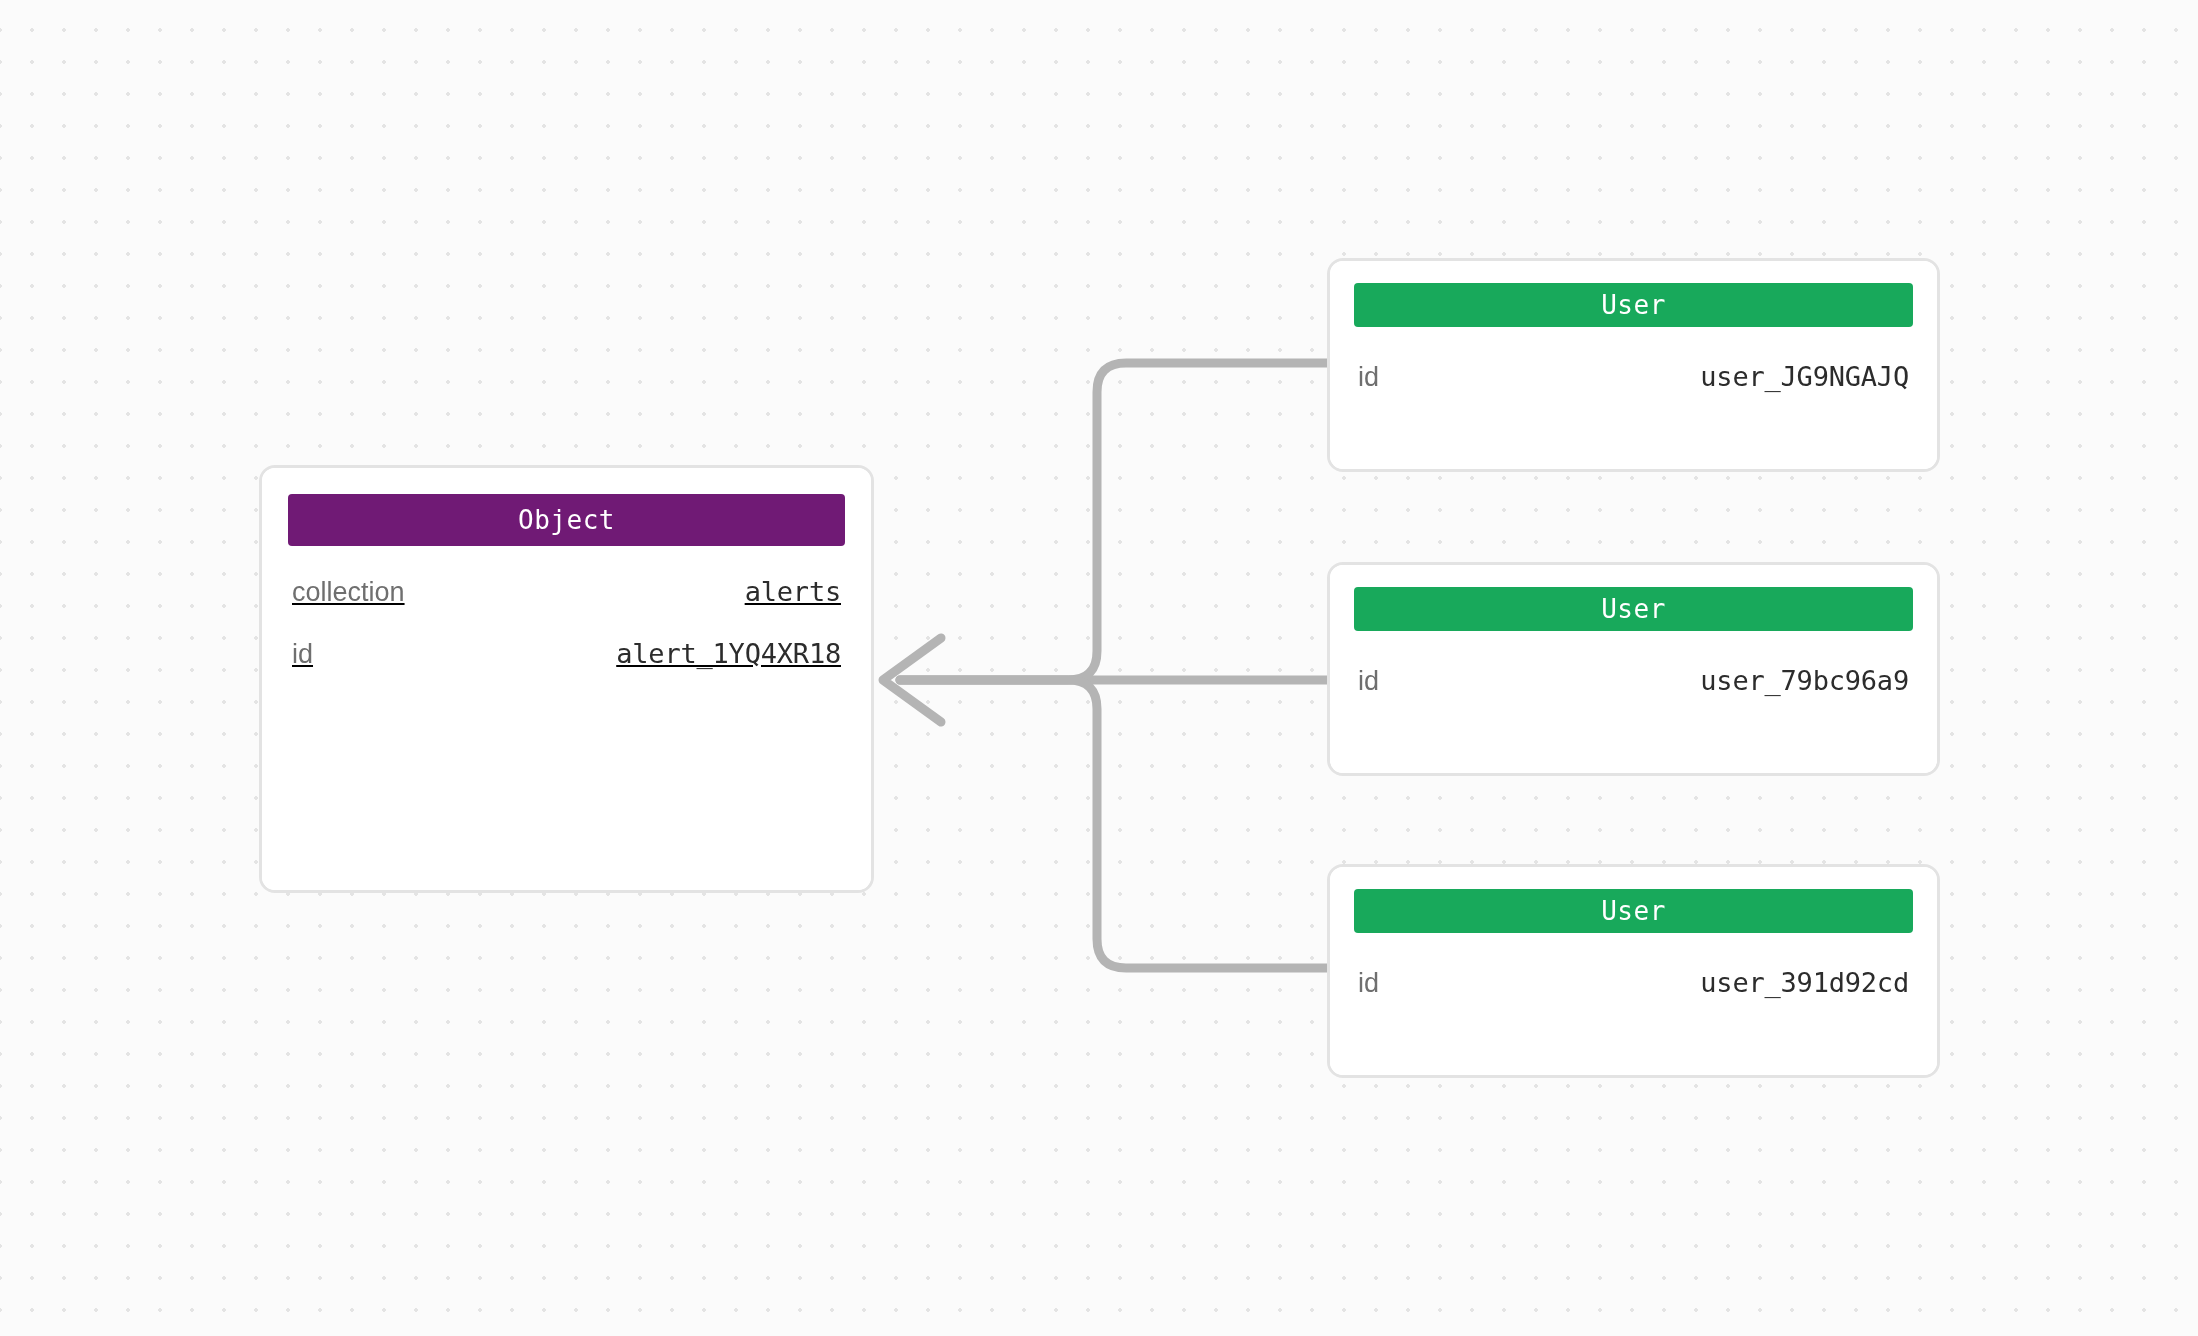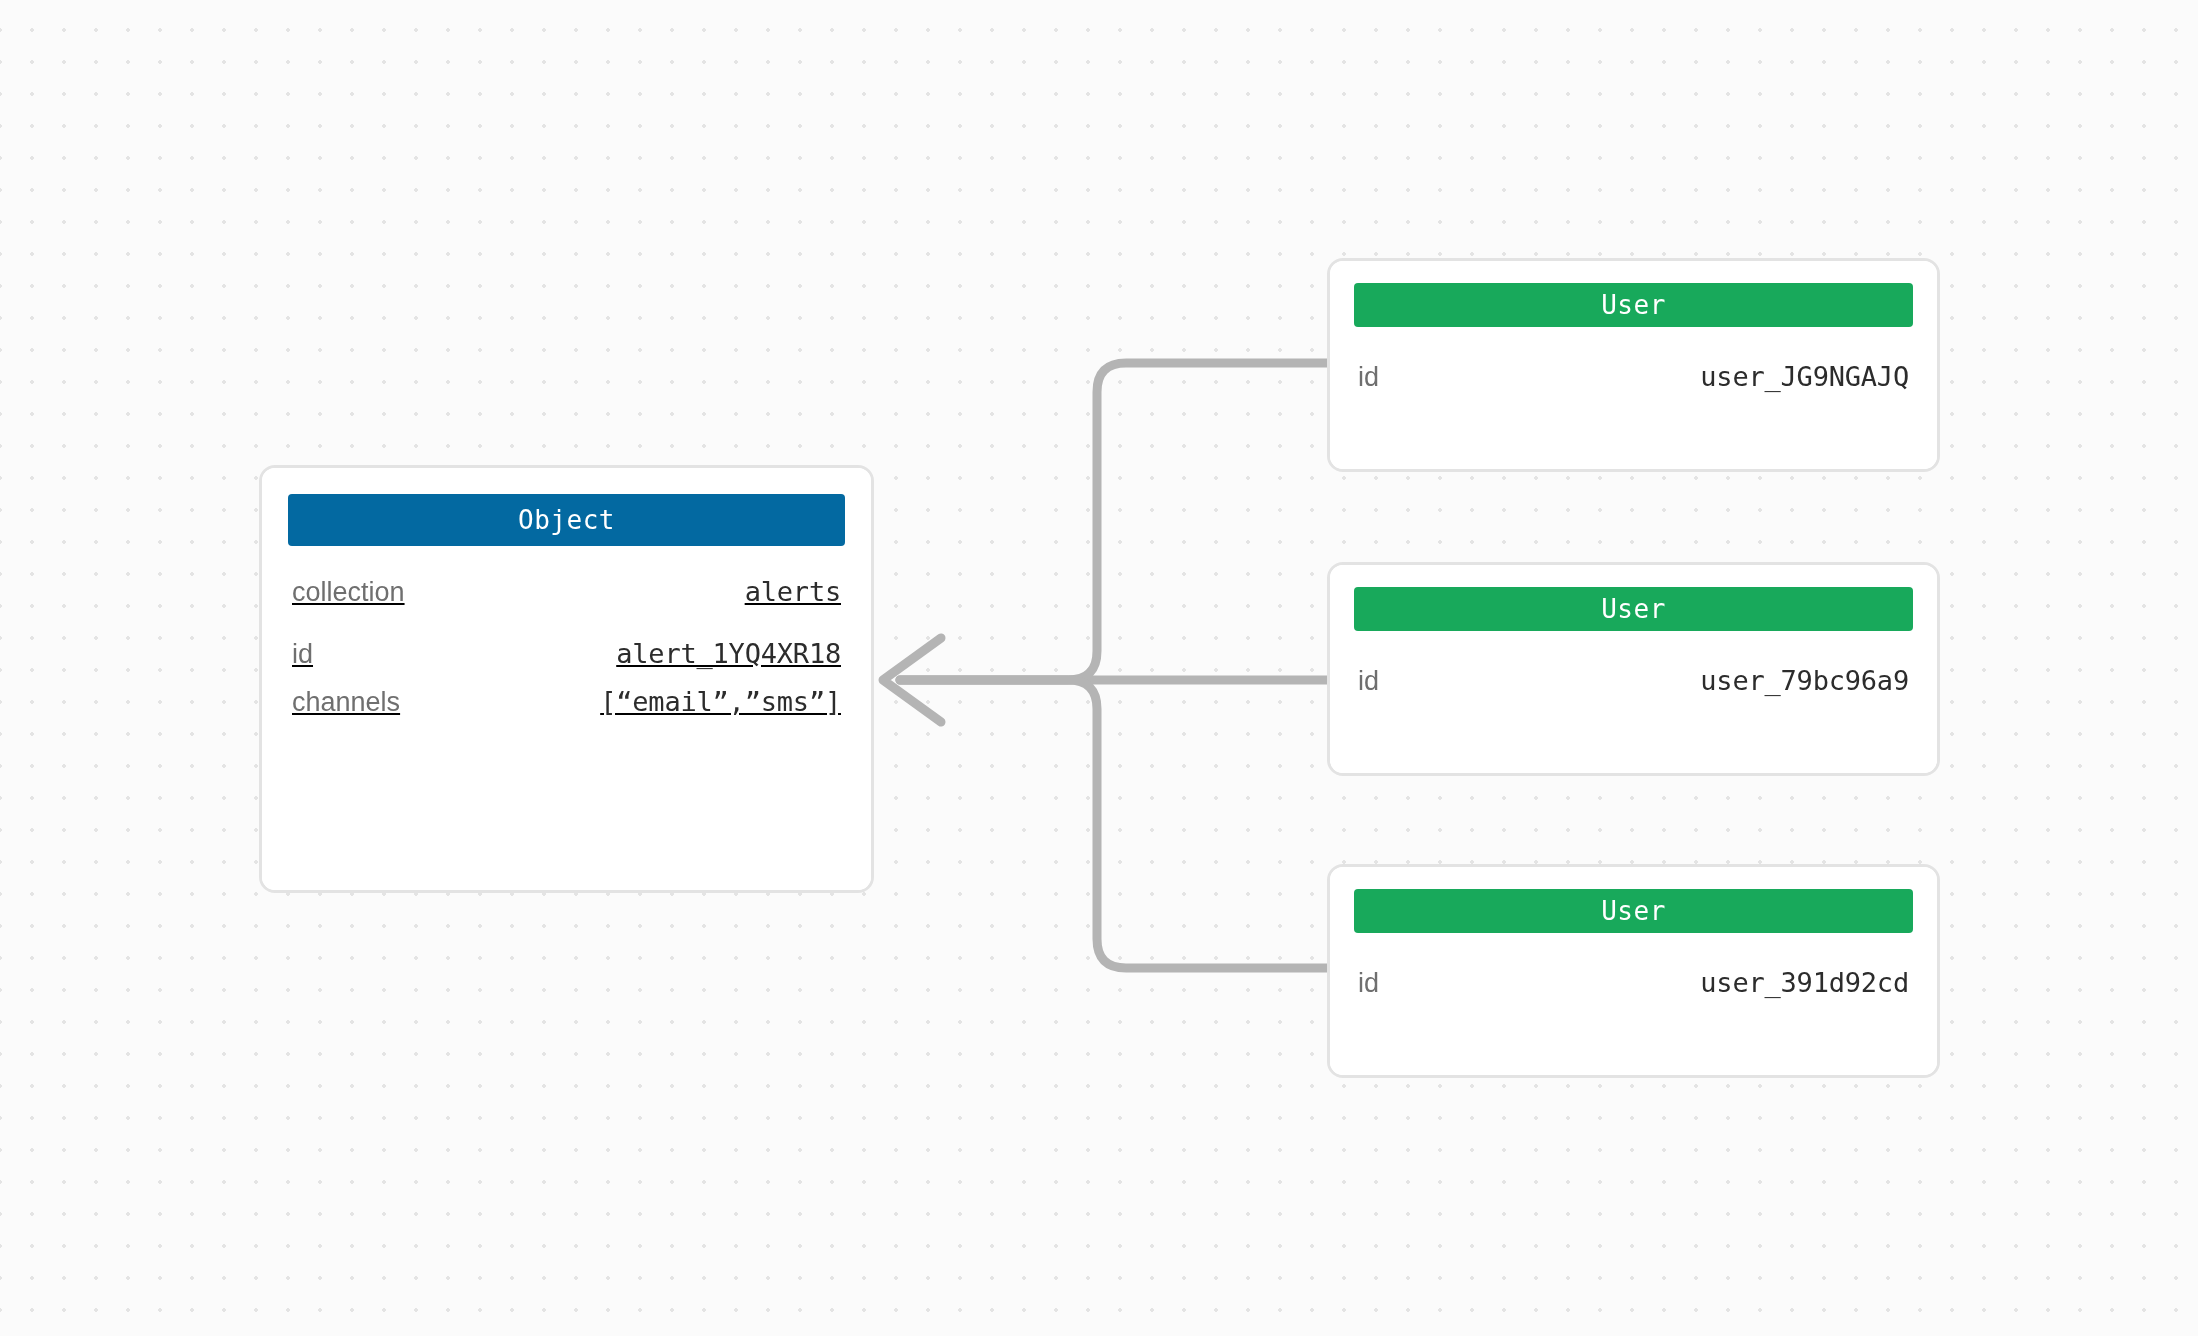--- a/index.html
+++ b/index.html
@@ -59,21 +59,21 @@
     height: 52px;
     border-radius: 4px;
     display: flex;
     align-items: center;
     justify-content: center;
     color: #ffffff;
     font-family: "DejaVu Sans Mono", "Liberation Mono", monospace;
     font-size: 26px;
     letter-spacing: 0.5px;
   }
-  .node-header.blue  { background: #0369a1; align-items: center; }
+  .node-header.blue  { background: #701a75; align-items: center; }
   .node-header.green { background: #18a95b; }
 
   .rows {
     position: absolute;
     left: 30px;
     right: 30px;
   }
   .row {
     display: flex;
     align-items: baseline;
@@ -148,24 +148,20 @@
           <span class="key">collection</span>
           <span class="val">alerts</span>
         </div>
       </div>
 
       <div class="rows secondary">
         <div class="row">
           <span class="key">id</span>
           <span class="val">alert_1YQ4XR18</span>
         </div>
-        <div class="row">
-          <span class="key">channels</span>
-          <span class="val">[“email”,”sms”]</span>
-        </div>
       </div>
 
     </div>
   </div>
 
   <div class="node user" id="node-user-0">
     <div class="node-inner">
       <div class="node-header green">
         <span>User</span>
       </div>

